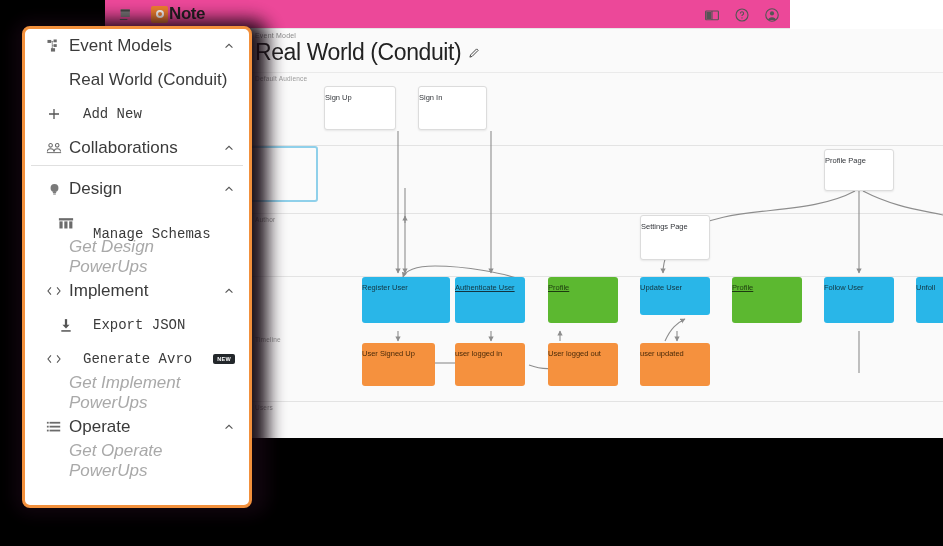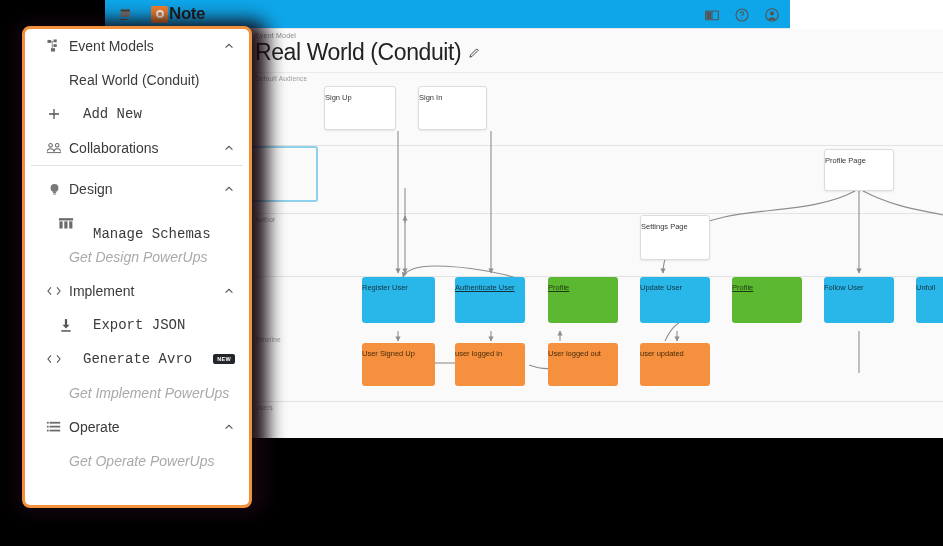--- a/index.html
+++ b/index.html
@@ -15,21 +15,21 @@
   .app-window {
     position: absolute; left: 105px; top: 0; width: 838px; height: 438px;
     background: #ffffff;
     box-shadow: 0 2px 10px rgba(0,0,0,0.35);
     overflow: hidden;
   }
 
   
   .topbar {
     position: absolute; left: 0; top: 0; width: 685px; height: 29px;
-    background: #0ea5e9;
+    background: #ec4899;
     border-bottom: 1px solid #e6e6e6;
     display: flex; align-items: center;
   }
   .menu-toggle {
     width: 22px; height: 22px; margin-left: 10px;
     display: flex; align-items: center; justify-content: center;
     cursor: pointer;
   }
   .brand { display: flex; align-items: center; margin-left: 14px; }
   .brand-mark {
@@ -117,21 +117,21 @@
   .sb-row {
     position: relative; display: flex; align-items: center;
     height: 34px; cursor: pointer; padding-right: 14px;
   }
   .sb-ico {
     width: 30px; min-width: 30px; margin-left: 14px;
     display: flex; align-items: center; justify-content: center;
     color: #6b6b6b;
   }
   .sb-ico svg { display: block; }
-  .sb-label { font-size: 14px; color: #3b3b3b; flex: 1; }
+  .sb-label { font-size: 17px; color: #3b3b3b; flex: 1; }
   .sb-label.sub { font-size: 14px; color: #3b3b3b; font-family: Liberation Mono, monospace; }
   .sb-label.muted { color: #a9a9a9; font-style: italic; }
   .sb-caret { width: 12px; height: 12px; color: #555; display:block; }
   .sb-row .indent { margin-left: 44px; }
   .badge-new {
     background: #23272b; color: #fff; font-size: 5.5px; font-weight: bold;
     padding: 2px 4px; border-radius: 2px; letter-spacing: 0.3px;
   }
 </style>
 </head>
@@ -264,30 +264,30 @@
       <div class="node white" style="left:313px;top:13px;width:69px;height:44px;">
         <span>Sign In</span>
       </div>
       <div class="node white" style="left:719px;top:76px;width:70px;height:42px;">
         <span>Profile Page</span>
       </div>
       <div class="node white" style="left:535px;top:142px;width:70px;height:45px;">
         <span>Settings Page</span>
       </div>
 
-      <div class="node blue" style="left:257px;top:204px;width:73px;height:46px;">
+      <div class="node blue" style="left:257px;top:204px;width:88px;height:46px;">
         <span>Register User</span>
       </div>
       <div class="node blue" style="left:350px;top:204px;width:70px;height:46px;text-decoration:underline;">
         <span>Authenticate User</span>
       </div>
       <div class="node green" style="left:443px;top:204px;width:70px;height:46px;">
         <span>Profile</span>
       </div>
-      <div class="node blue" style="left:535px;top:204px;width:70px;height:46px;">
+      <div class="node blue" style="left:535px;top:204px;width:70px;height:38px;">
         <span>Update User</span>
       </div>
       <div class="node green" style="left:627px;top:204px;width:70px;height:46px;">
         <span>Profile</span>
       </div>
       <div class="node blue" style="left:719px;top:204px;width:70px;height:46px;">
         <span>Follow User</span>
       </div>
       <div class="node blue" style="left:811px;top:204px;width:70px;height:46px;">
         <span>Unfoll</span>

